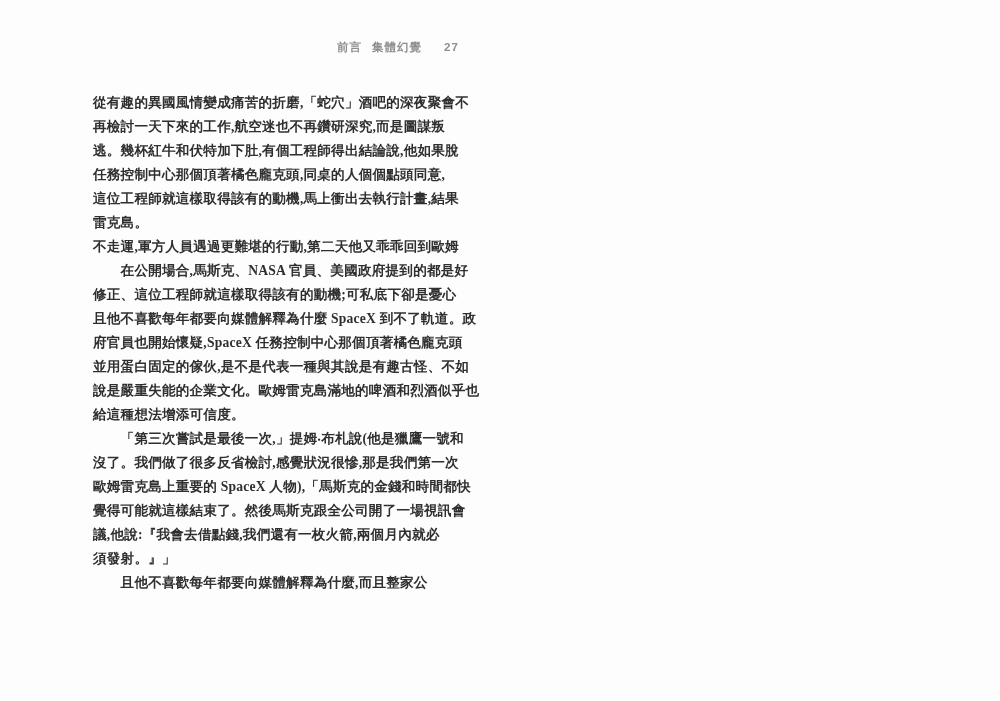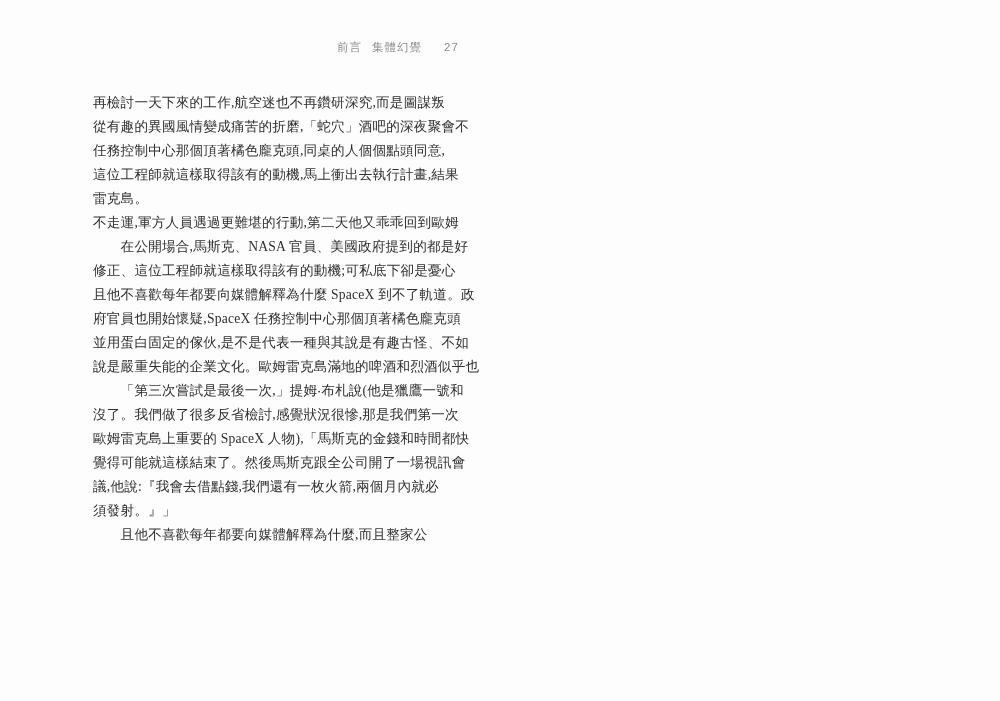--- a/index.html
+++ b/index.html
@@ -1,21 +1,21 @@
 <!DOCTYPE html>
 <html lang="zh-Hant" style="--body-text: #2f2f2f; --head-gray: #8e8e8e; --head-dark: #3c3c3c; --page-bg: #fdfdfd;"><head>
 <meta charset="utf-8">
 <style>
   :root{
     --body-text:#2f2f2f;
     --head-gray:#8e8e8e;
     --head-dark:#3c3c3c;
     --page-bg:#fdfdfd;
   }
-  *{margin:0;padding:0;box-sizing:border-box;}
+  *{margin:0;padding:0;box-sizing:border-box;font-weight:bold;}
   html,body{width:1000px;height:701px;}
   body{
     background:var(--page-bg);
     font-family:"Liberation Serif","DejaVu Serif",serif;
     color:var(--body-text);
     position:relative;
     overflow:hidden;
   }
   .spread{position:absolute;inset:0;}
   .page{position:absolute;top:0;height:701px;width:500px;}
@@ -49,32 +49,34 @@
 </head>
 <body>
 
 <div class="spread">
 
   <section class="page left">
     <header class="running-head head-left">
       <span>前言</span><span class="sp-sm"></span><span>集體幻覺</span><span class="sp-lg"></span><span>27</span>
     </header>
     <div class="text-block tb-left">
+        <p class="line">從有趣的異國風情變成痛苦的折磨,「蛇穴」酒吧的深夜聚會不</p>
         <p class="line">再檢討一天下來的工作,航空迷也不再鑽研深究,而是圖謀叛</p>
-        <p class="line">從有趣的異國風情變成痛苦的折磨,「蛇穴」酒吧的深夜聚會不</p>
+        <p class="line">逃。幾杯紅牛和伏特加下肚,有個工程師得出結論說,他如果脫</p>
         <p class="line">任務控制中心那個頂著橘色龐克頭,同桌的人個個點頭同意,</p>
         <p class="line">這位工程師就這樣取得該有的動機,馬上衝出去執行計畫,結果</p>
         <p class="line">雷克島。</p>
         <p class="line">不走運,軍方人員遇過更難堪的行動,第二天他又乖乖回到歐姆</p>
         <p class="line">　　在公開場合,馬斯克、NASA 官員、美國政府提到的都是好</p>
         <p class="line">修正、這位工程師就這樣取得該有的動機;可私底下卻是憂心</p>
         <p class="line">且他不喜歡每年都要向媒體解釋為什麼 SpaceX 到不了軌道。政</p>
         <p class="line">府官員也開始懷疑,SpaceX 任務控制中心那個頂著橘色龐克頭</p>
         <p class="line">並用蛋白固定的傢伙,是不是代表一種與其說是有趣古怪、不如</p>
         <p class="line">說是嚴重失能的企業文化。歐姆雷克島滿地的啤酒和烈酒似乎也</p>
+        <p class="line">給這種想法增添可信度。</p>
         <p class="line">　　「第三次嘗試是最後一次,」提姆‧布札說(他是獵鷹一號和</p>
         <p class="line">沒了。我們做了很多反省檢討,感覺狀況很慘,那是我們第一次</p>
         <p class="line">歐姆雷克島上重要的 SpaceX 人物),「馬斯克的金錢和時間都快</p>
         <p class="line">覺得可能就這樣結束了。然後馬斯克跟全公司開了一場視訊會</p>
         <p class="line">議,他說:『我會去借點錢,我們還有一枚火箭,兩個月內就必</p>
         <p class="line">須發射。』」</p>
         <p class="line">　　且他不喜歡每年都要向媒體解釋為什麼,而且整家公</p>
       </div>
   </section>
 

